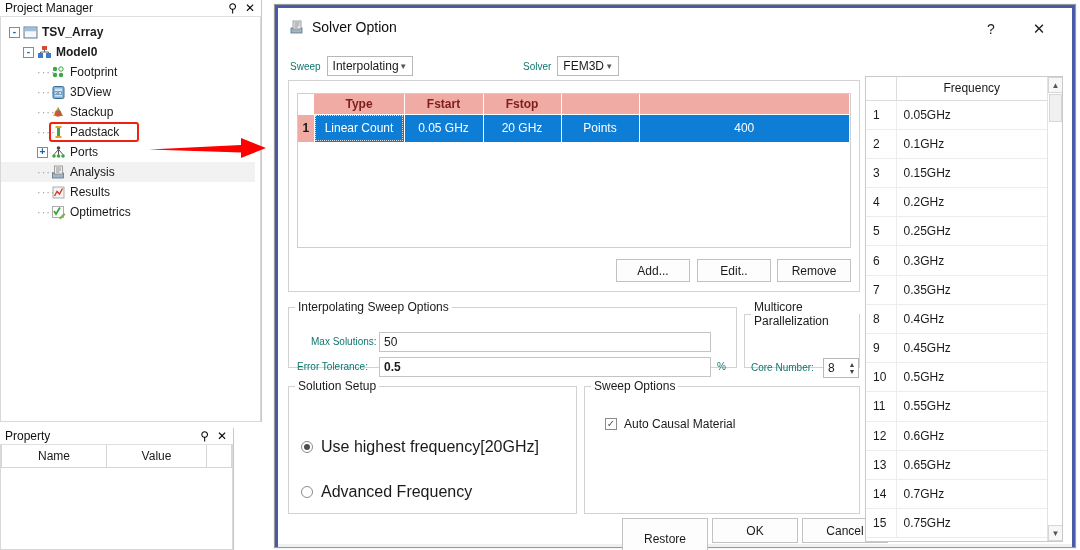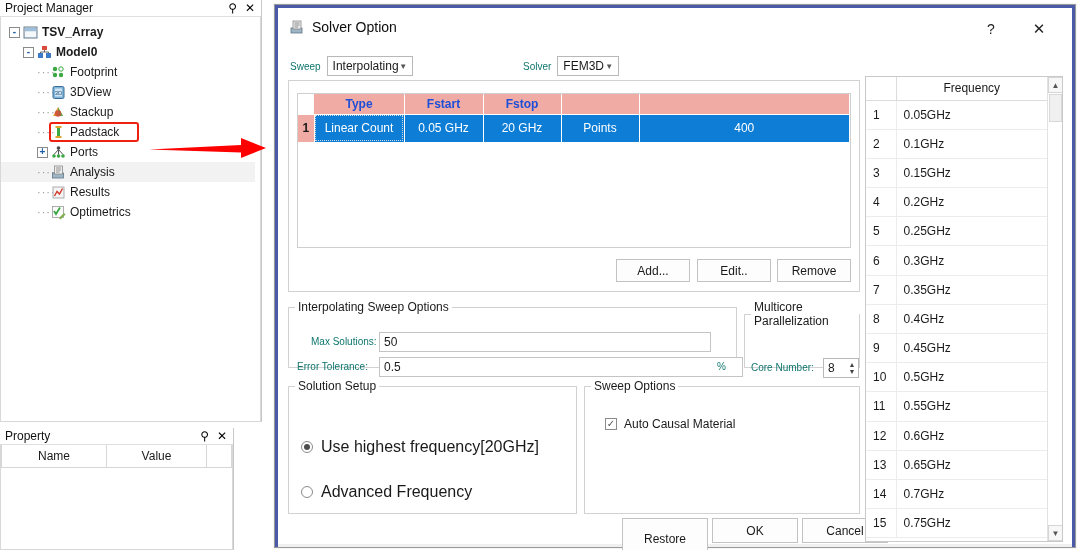--- a/index.html
+++ b/index.html
@@ -84,21 +84,21 @@
     border: 1px solid #d2d2d2; background: transparent;
   }
   fieldset.grp > legend {
     margin-left: 6px; padding: 0 3px; font-size: 12px; color: #1a1a1a;
   }
 
   
   .sw-wrap { position:absolute; background:#fff; border:1px solid #cfcfcf; overflow:hidden; }
   table.sw { border-collapse: collapse; table-layout: fixed; width: 100%; }
   table.sw th {
-    background: #f0aca4; color: #1d4ed8; font-size: 12px; font-weight: bold;
+    background: #f0aca4; color: #7f1d1d; font-size: 12px; font-weight: bold;
     height: 20px; border-right: 1px solid #ffffff; border-bottom: 1px solid #ffffff;
   }
   table.sw th.corner { background: #ffffff; border-right: 1px solid #f0aca4; }
   table.sw td {
     height: 28px; font-size: 12px; text-align: center;
     background: #0d7dd6; color: #ffffff; border-right: 1px solid #ffffff;
   }
   table.sw td.idx {
     background: #f0aca4; color: #1a1a1a; font-weight: bold; text-align: center;
     border-right: 1px solid #fff;
@@ -384,21 +384,21 @@
         <div class="btn" style="left:327px; top:178px; width:74px;">Add...</div>
         <div class="btn" style="left:408px; top:178px; width:74px;">Edit..</div>
         <div class="btn" style="left:488px; top:178px; width:74px;">Remove</div>
       </fieldset>
 
       <fieldset class="grp" style="left:10px; top:292px; width:449px; height:68px;">
         <legend>Interpolating Sweep Options</legend>
         <span class="lbl-s" style="position:absolute; left:22px; top:22px;">Max Solutions:</span>
         <div class="txtin" style="left:90px; top:18px; width:332px;">50</div>
         <span class="lbl-s" style="position:absolute; left:8px; top:47px;">Error Tolerance:</span>
-        <div class="txtin" style="left:90px; top:43px; width:364px;">0.5</div>
+        <div class="txtin" style="left:90px; top:43px; width:332px;font-weight:bold;">0.5</div>
         <span class="lbl-s" style="position:absolute; left:428px; top:47px;">%</span>
       </fieldset>
 
       <fieldset class="grp" style="left:466px; top:292px; width:116px; height:68px;">
         <legend>Multicore Parallelization</legend>
         <span class="lbl-s" style="position:absolute; left:6px; top:34px;">Core Number:</span>
         <div class="spin" style="left:78px; top:30px;">
           <span class="sv">8</span>
           <span class="sb">
             <span>▲</span>

